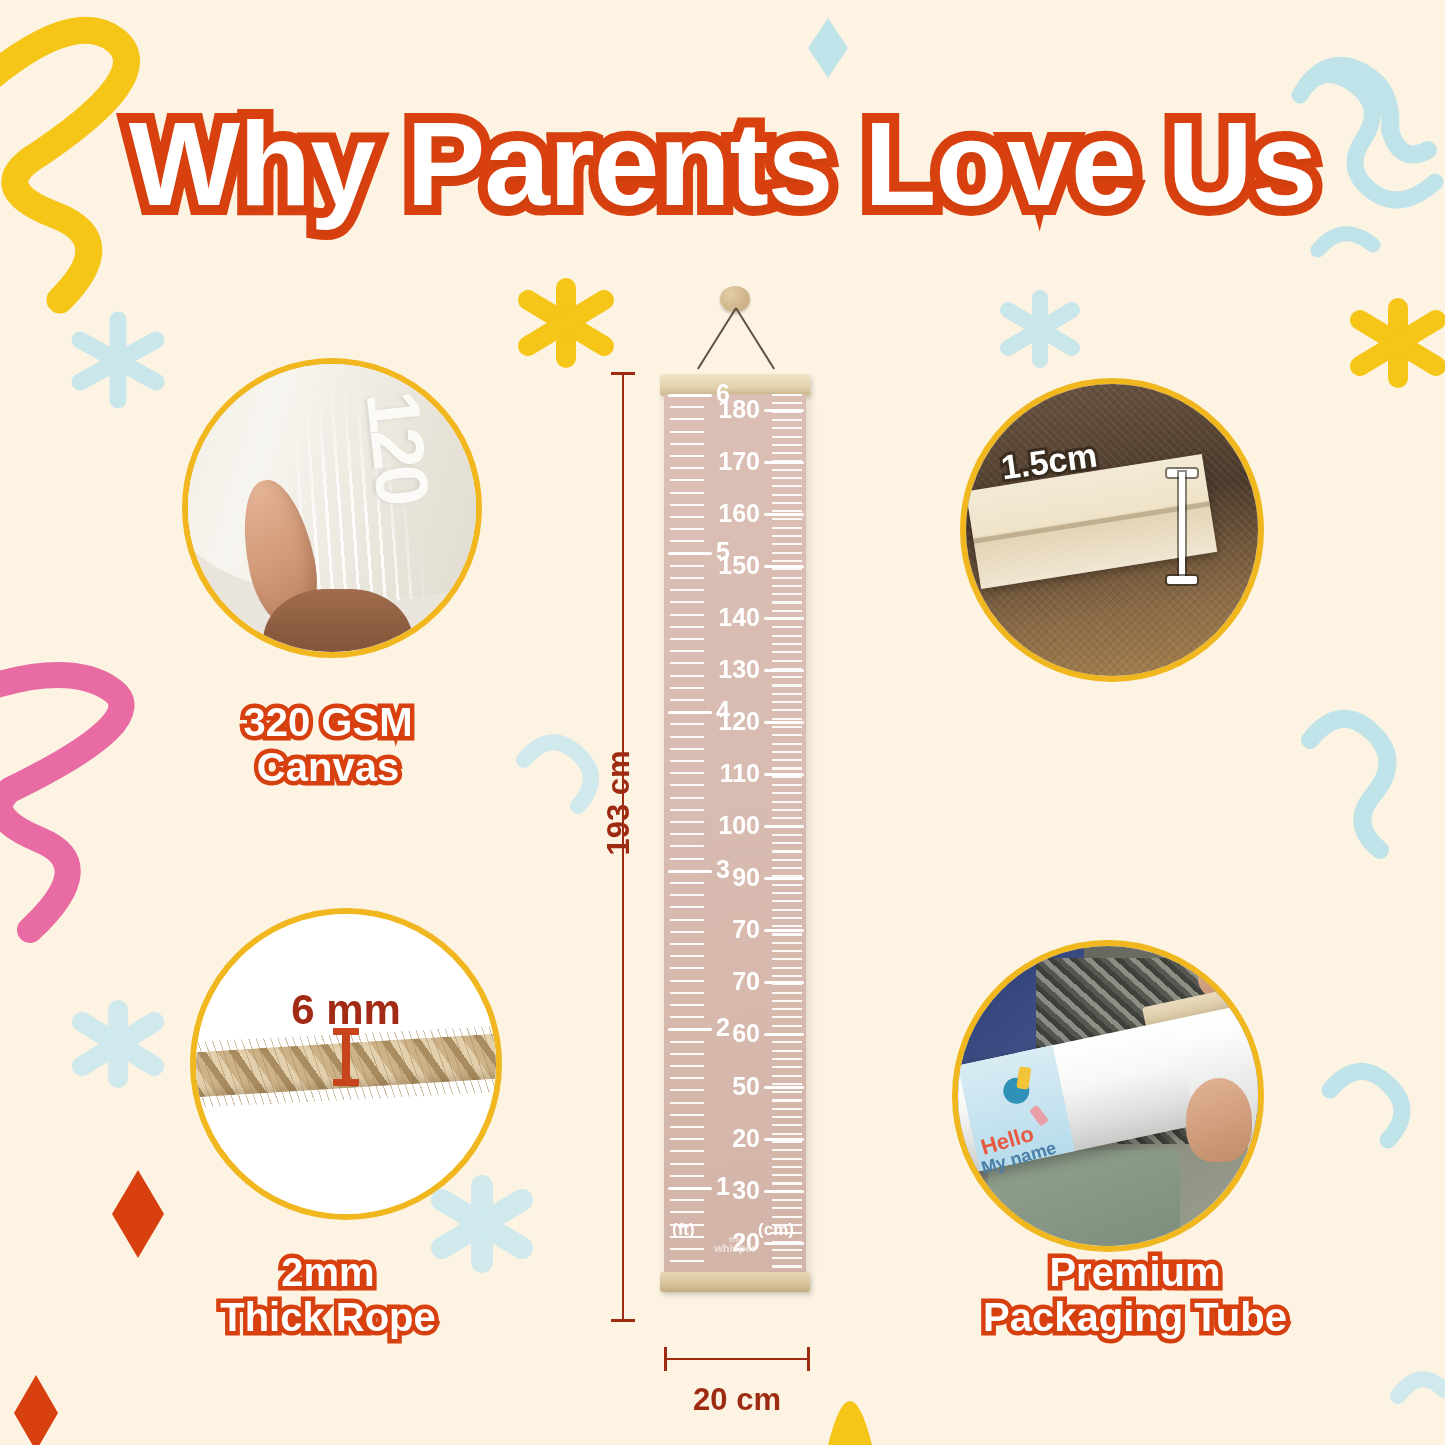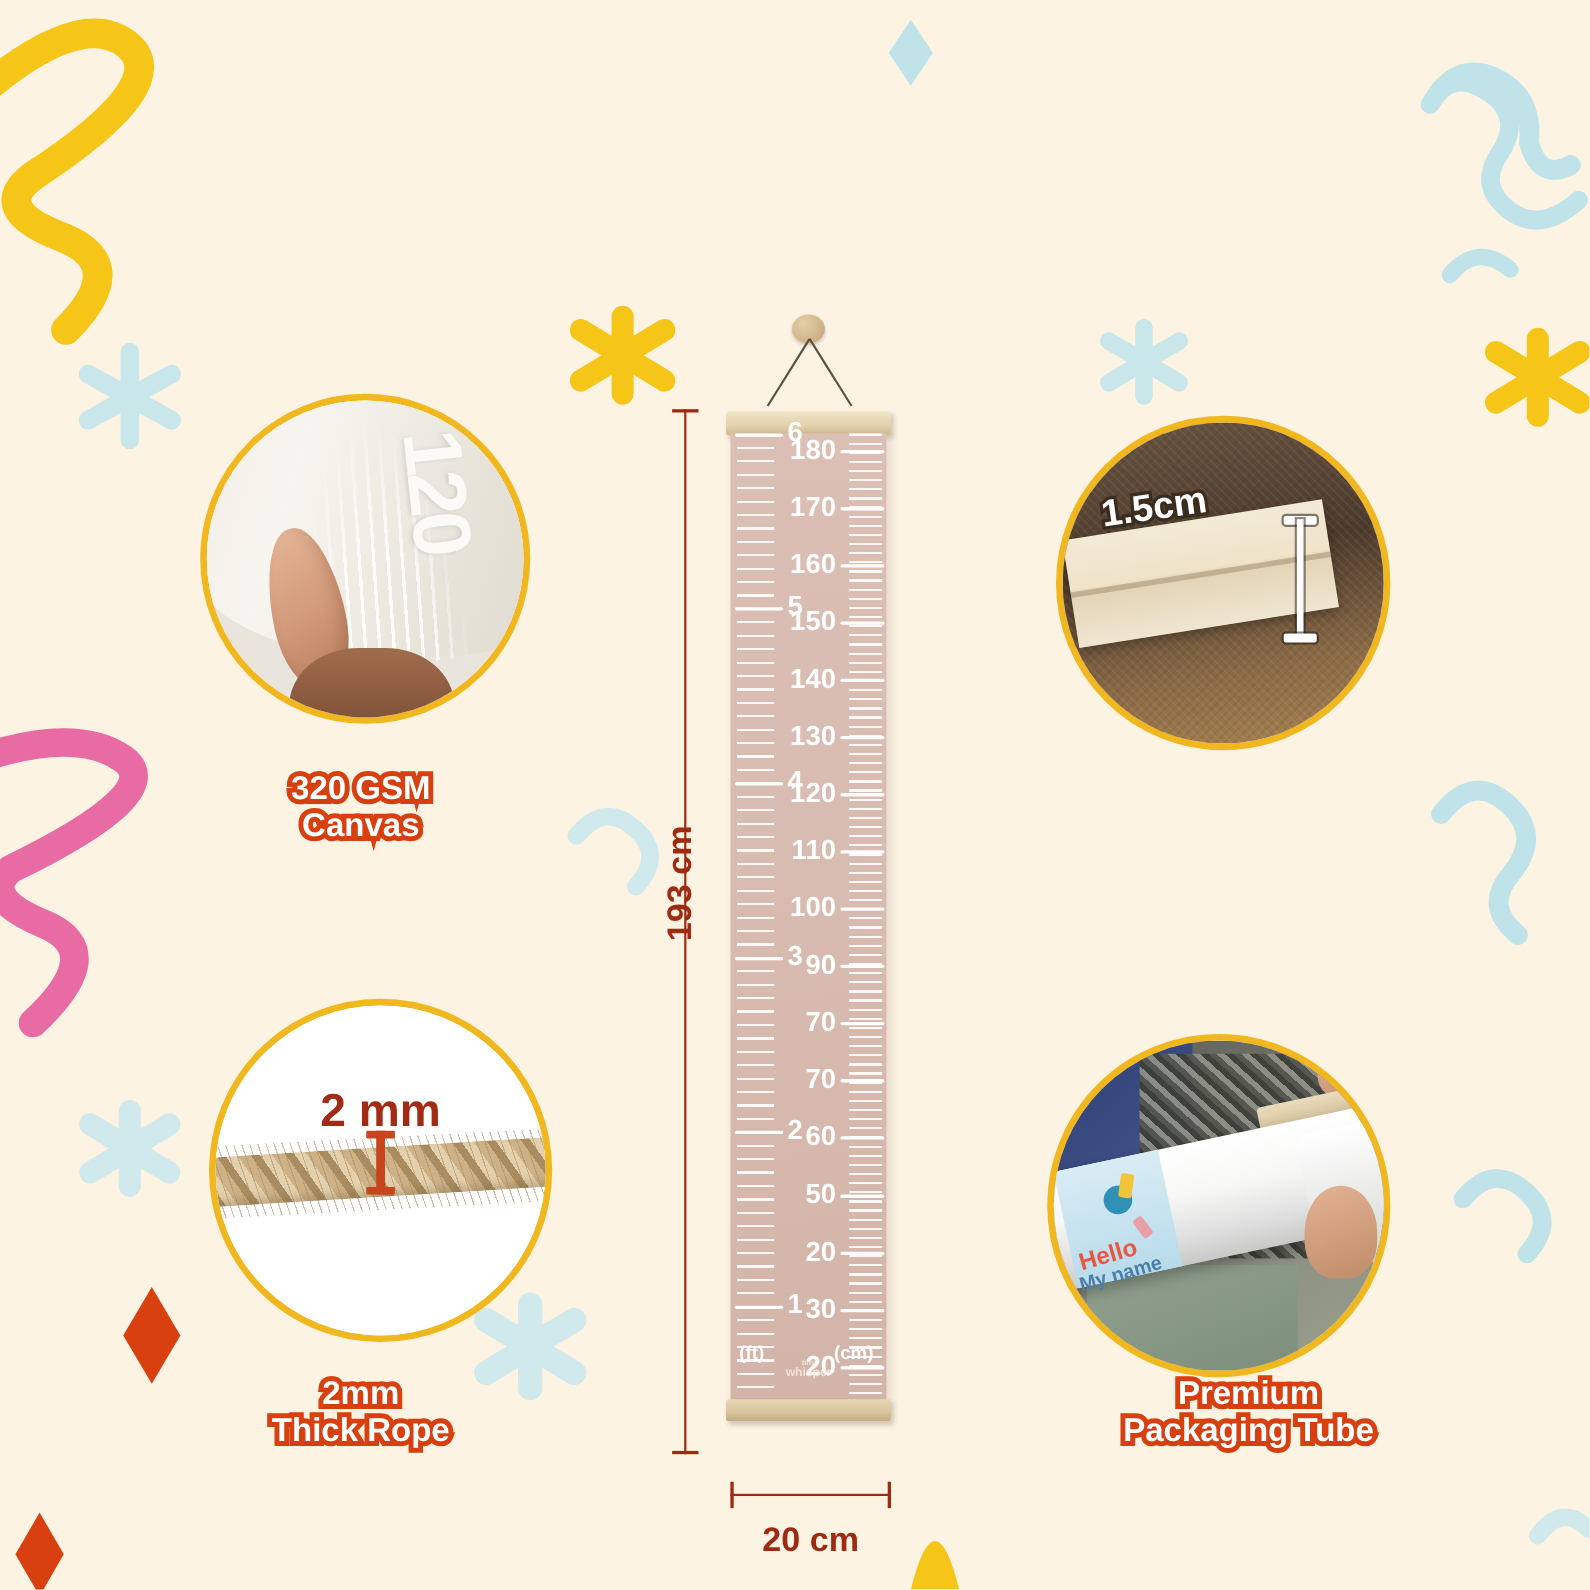--- a/index.html
+++ b/index.html
@@ -26,21 +26,21 @@
     -webkit-text-stroke:20px #d9400f;
     paint-order:stroke fill;
     text-shadow:0 6px 0 rgba(180,60,10,.18);
     white-space:nowrap;
   }
 
   
   .caption{
     position:absolute;
     text-align:center;
-    font-size:30px;
+    font-size:40px;
     font-weight:700;
     line-height:1.12;
     color:#ffffff;
     -webkit-text-stroke:9px #d9400f;
     paint-order:stroke fill;
     text-shadow:0 4px 0 rgba(180,60,10,.16);
     white-space:pre-line;
   }
   .cap-canvas{left:118px; top:700px; width:420px;}
   .cap-wood  {left:910px; top:700px; width:450px;}
@@ -288,20 +288,21 @@
       <line x1="522" y1="1200" x2="442" y2="1248"></line>
     </g>
 
     <path d="M1330 1090 q28 -34 58 -6 q28 26 0 56" fill="none" stroke="#bfe3e8" stroke-width="17" stroke-linecap="round"></path>
 
     <path d="M828 1445 q 22 -88 44 0z" fill="#f5c518"></path>
 
     <path d="M1398 1396 q22 -30 46 -6" fill="none" stroke="#cfe9ec" stroke-width="16" stroke-linecap="round"></path>
   </svg>
 
+  <div class="headline">Why Parents Love Us</div>
 
   <div class="circle c-canvas">
     <div class="inner ph-canvas">
       <div class="canvas-sheet"></div>
       <div class="canvas-ticks"></div>
       <div class="canvas-120">120</div>
       <div class="thumb"></div>
       <div class="fingers"></div>
     </div>
   </div>
@@ -316,21 +317,21 @@
       <div class="wood-ibeam">
           <i></i>
         </div>
     </div>
   </div>
 
   <div class="circle c-rope">
     <div class="inner ph-rope">
       <div class="rope"></div>
       <div class="rope-fuzz"></div>
-      <div class="rope-lbl">2 mm</div>
+      <div class="rope-lbl">6 mm</div>
       <div class="rope-ibeam">
           <i></i>
         </div>
     </div>
   </div>
 
   <div class="circle c-tube">
     <div class="inner ph-tube">
       <div class="tube-bg-blue"></div>
       <div class="tube-bg-knit"></div>

